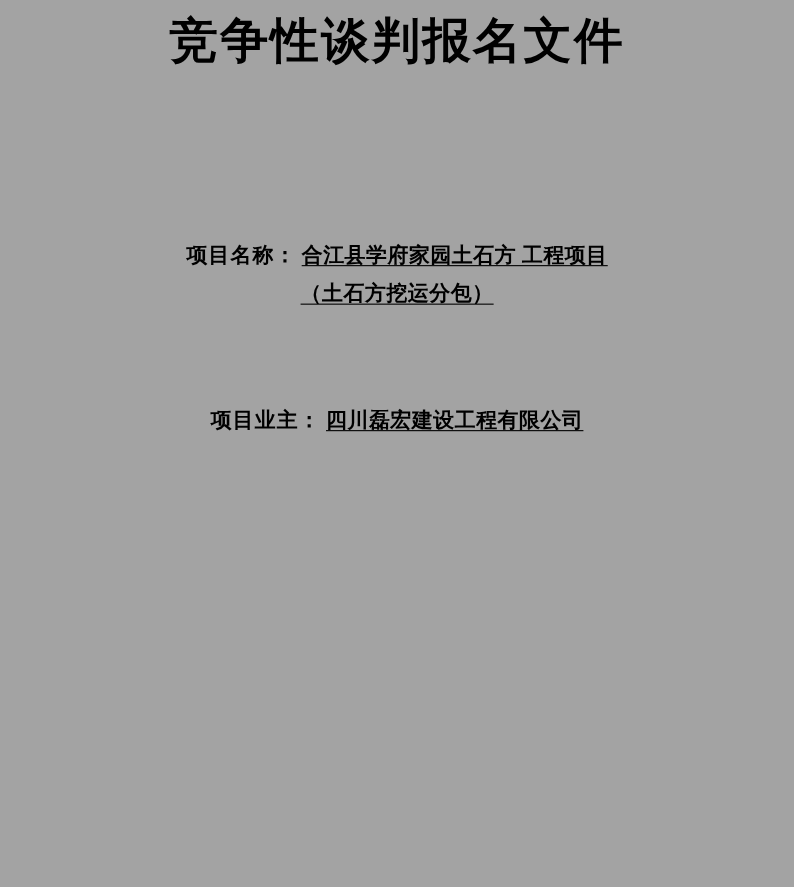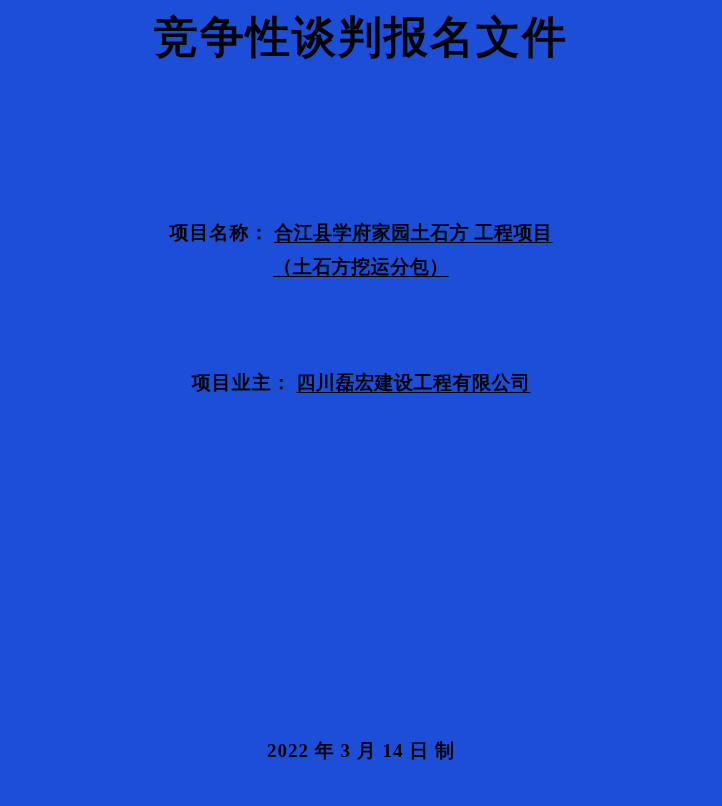--- a/index.html
+++ b/index.html
@@ -7,21 +7,21 @@
     padding: 0;
     background: #ffffff;
   }
   body {
     font-family: "Liberation Serif", "DejaVu Serif", serif;
   }
   .page {
     position: relative;
     width: 722px;
     height: 806px;
-    background: #1d4ed8;
+    background: #a3a3a3;
     overflow: hidden;
     box-sizing: border-box;
   }
   .doc-title {
     position: absolute;
     top: 8px;
     left: 0;
     width: 100%;
     text-align: center;
     font-size: 44px;
@@ -99,15 +99,14 @@
   <div class="field-block project-name-block">
     <div class="field-line">
       <span class="field-label">项目名称：</span>
       <span class="field-value">合江县学府家园土石方 工程项目</span>
     </div>
     <div>
       <span class="field-line-second">（土石方挖运分包）</span>
     </div>
   </div>
 
-  <div class="date-line">2022 年 3 月 14 日  制</div>
 
 </div>
 
 </body></html>

